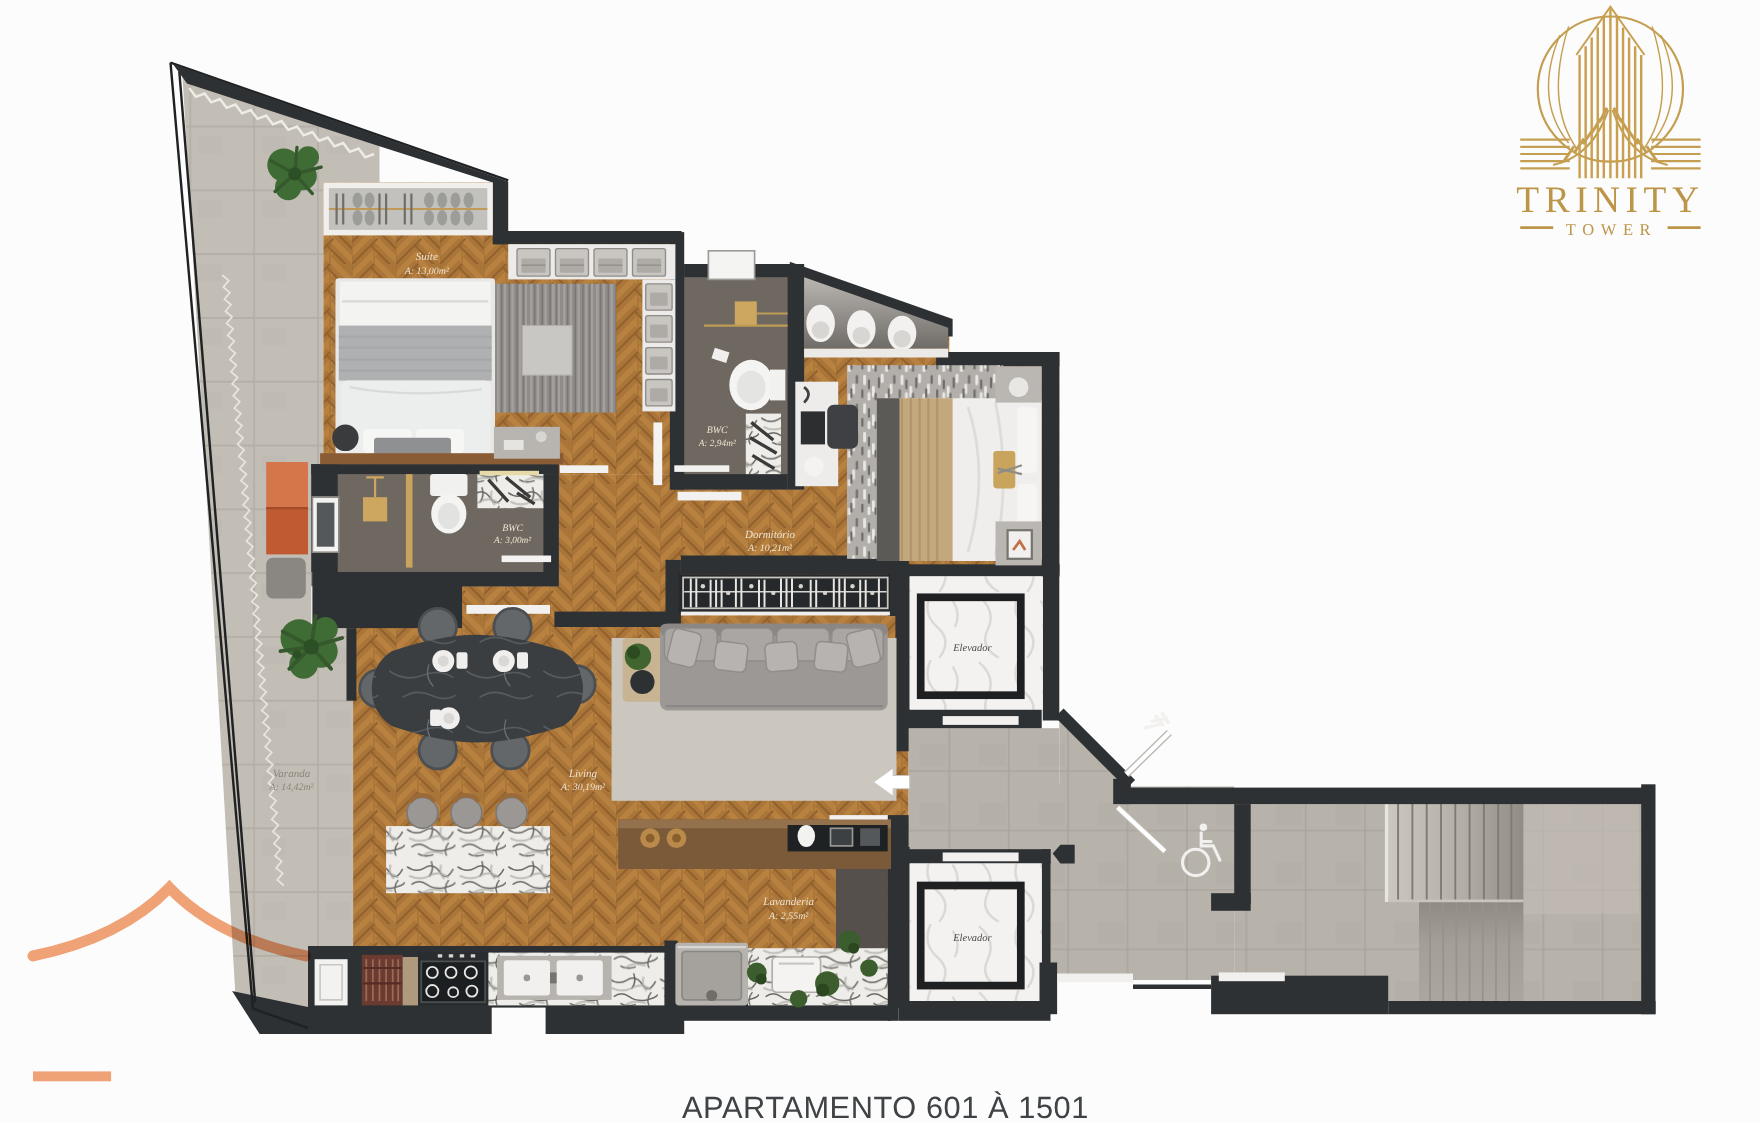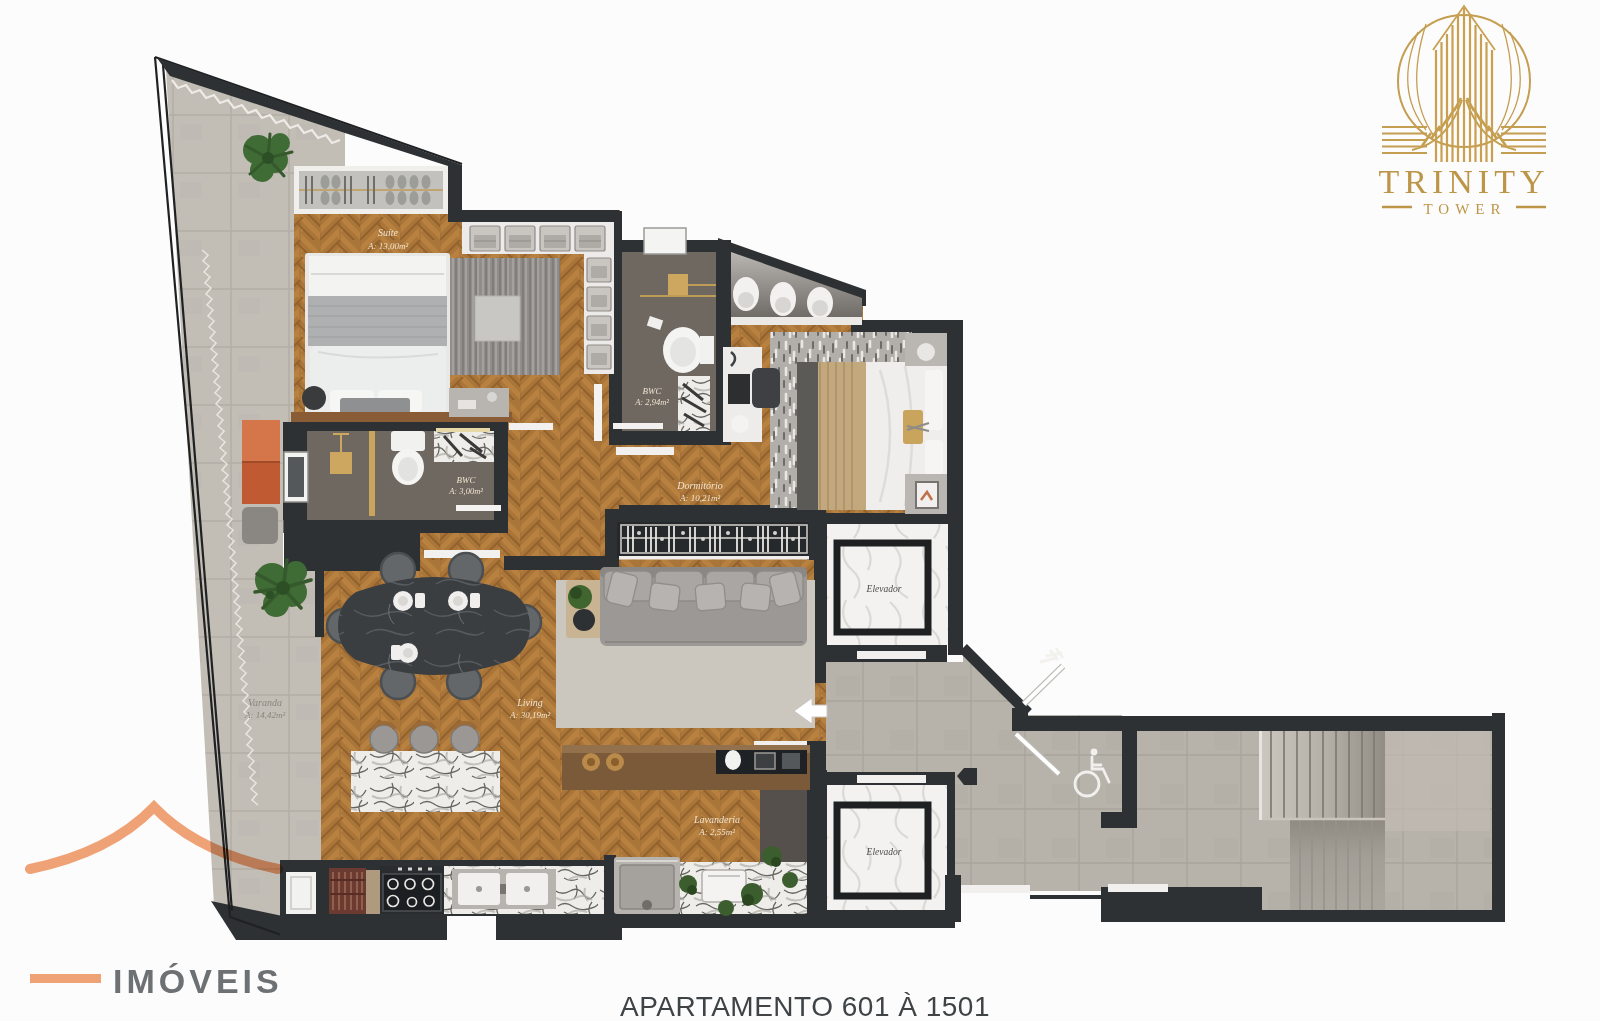--- a/index.html
+++ b/index.html
@@ -623,21 +623,20 @@
 
 <div class="abs" style="left:0;top:790px;width:320px;height:231px;mix-blend-mode:multiply;">
 <svg class="abs" style="left:0;top:0" width="320" height="231" viewBox="0 0 320 231">
 
 <path d="M30,79 C88,67 128,44 154,17 C180,44 220,67 278,79" fill="none" stroke="#f3a478" stroke-width="10" stroke-linecap="round"></path>
 
 <rect x="30" y="184" width="71" height="9" fill="#f3a478"></rect>
 </svg>
 
 
-<div class="abs" style="left:113px;top:172px;font-size:34px;font-weight:bold;color:#6e7274;letter-spacing:4px;">IMÓVEIS</div>
 </div>
 
 <svg class="abs" style="left:1370px;top:0px" width="210" height="230" viewBox="0 0 210 230">
 <g stroke="#c49e51" fill="none">
 
 <circle cx="94" cy="81" r="66" stroke-width="2"></circle>
 
 <path d="M48,32 Q24,90 56,130 M56,24 Q34,94 64,136" stroke-width="1.3"></path>
 <path d="M140,32 Q164,90 132,130 M132,24 Q154,94 124,136" stroke-width="1.3"></path>
 

